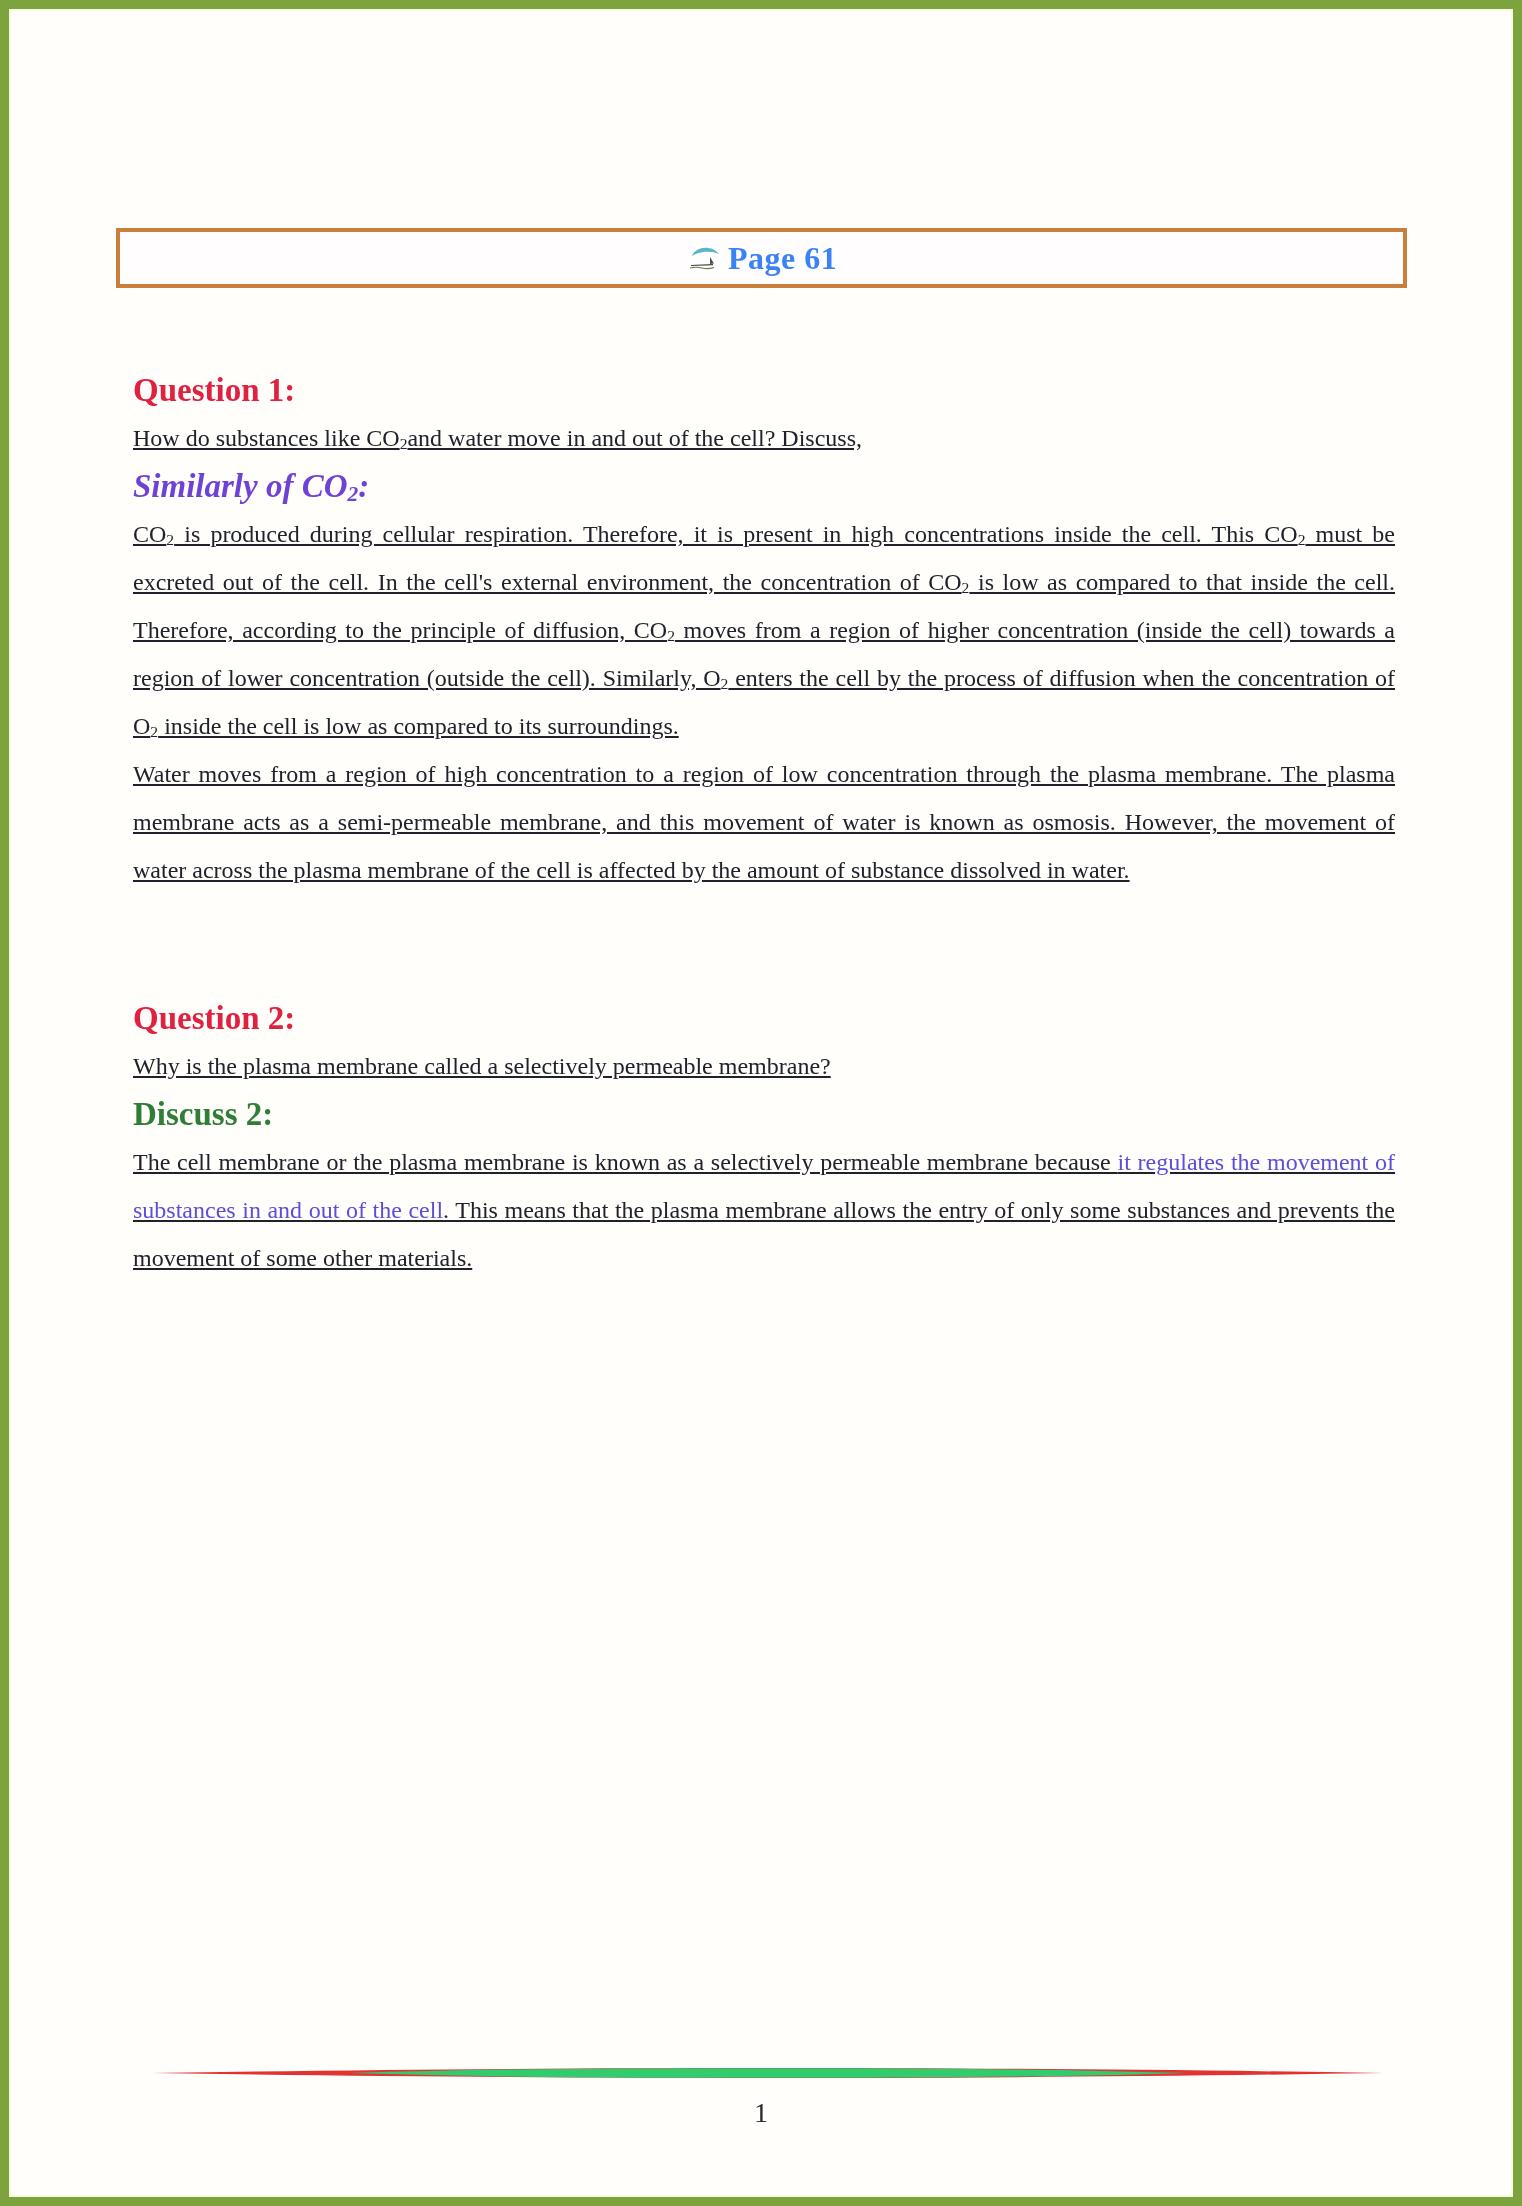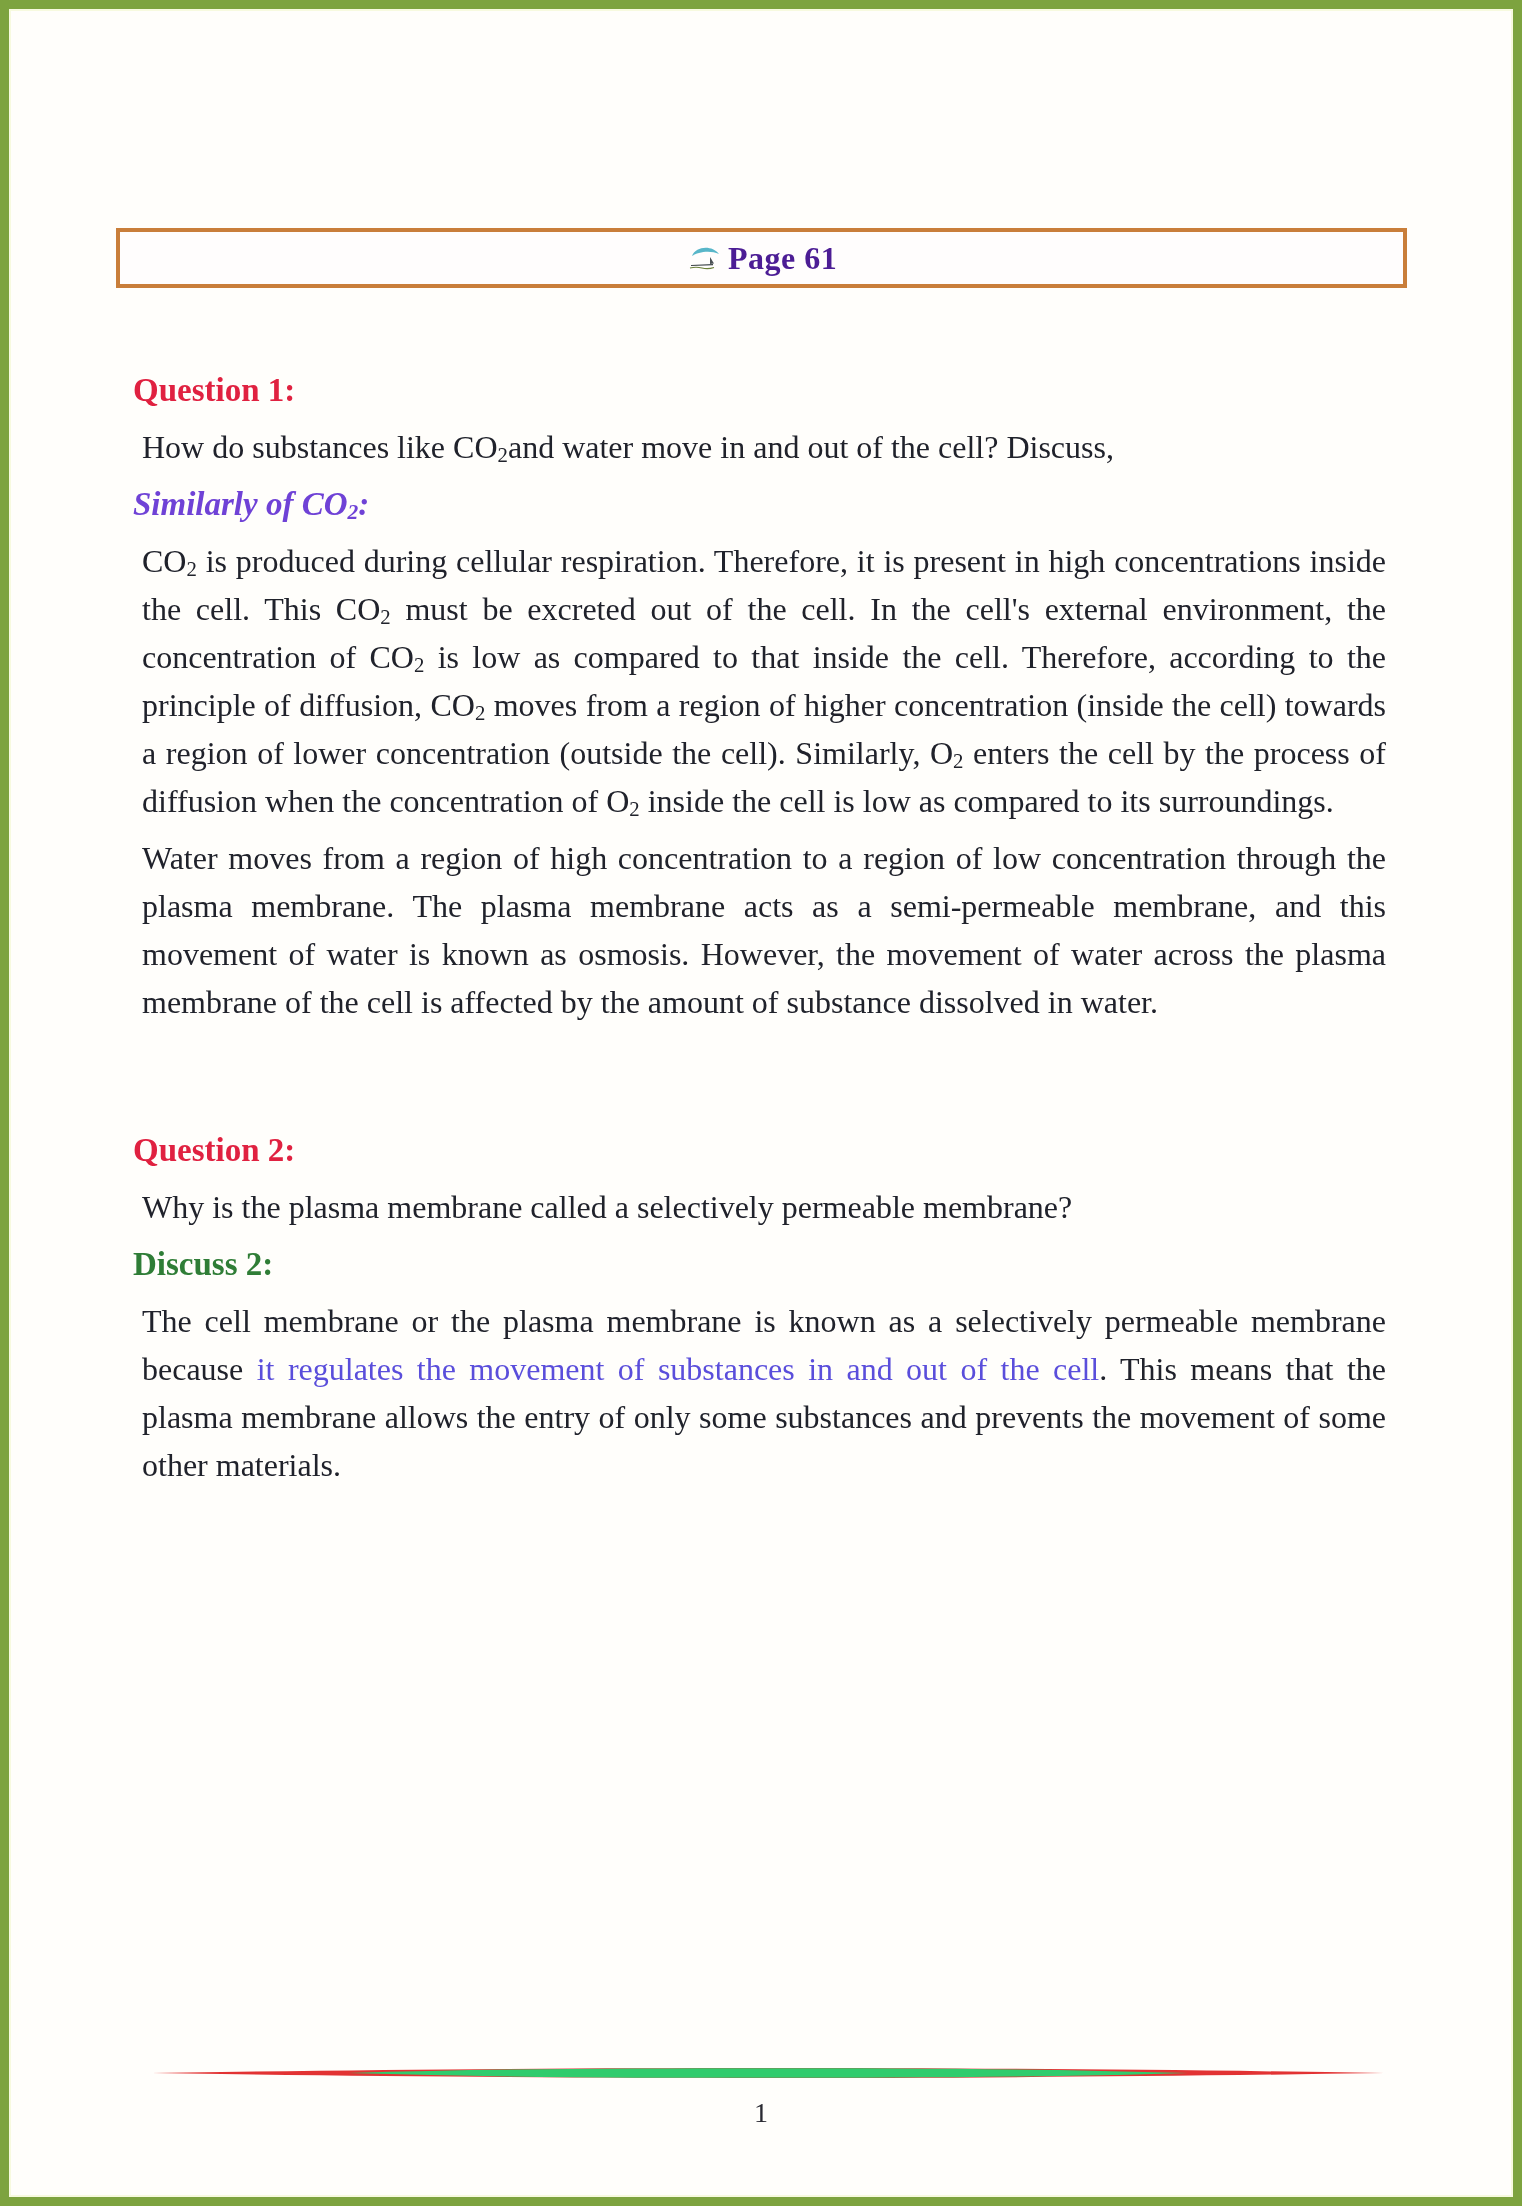--- a/index.html
+++ b/index.html
@@ -15,27 +15,27 @@
     overflow: hidden;
   }
   .header-box {
     position: absolute; left: 107px; top: 219px;
     width: 1283px; height: 52px;
     border: 4px solid #c97e3a;
     background: #fffdfd;
     display: flex; align-items: center; justify-content: center;
   }
   .header-title {
-    color: #4c1d95; font-weight: bold; font-size: 32px; letter-spacing: 0.5px;
+    color: #3b82f6; font-weight: bold; font-size: 32px; letter-spacing: 0.5px;
   }
   .logo { display: inline-block; margin-right: 2px; position: relative; top: 3px; }
   .content { position: absolute; left: 124px; top: 357px; width: 1262px; }
   .content p {
-    margin: 9px; font-size: 32px; line-height: 48px;
-    text-align: justify; color: #20222b;
+    margin: 0; font-size: 24px; line-height: 48px;
+    text-align: justify; color: #20222b; text-decoration: underline;
   }
   .content h2 { margin: 0; font-size: 33px; line-height: 48px; font-weight: bold; }
   .q { color: #e02140; }
   .a { color: #2f7d36; }
   .m { color: #6f42d6; font-style: italic; }
   .q2 { margin-top: 100px !important; }
   sub { font-size: 0.65em; line-height: 0; vertical-align: baseline; position: relative; top: 0.18em; }
   .hl { color: #5a4edb; }
   .divider { position: absolute; left: 143px; top: 2056px; }
   .page-number {

